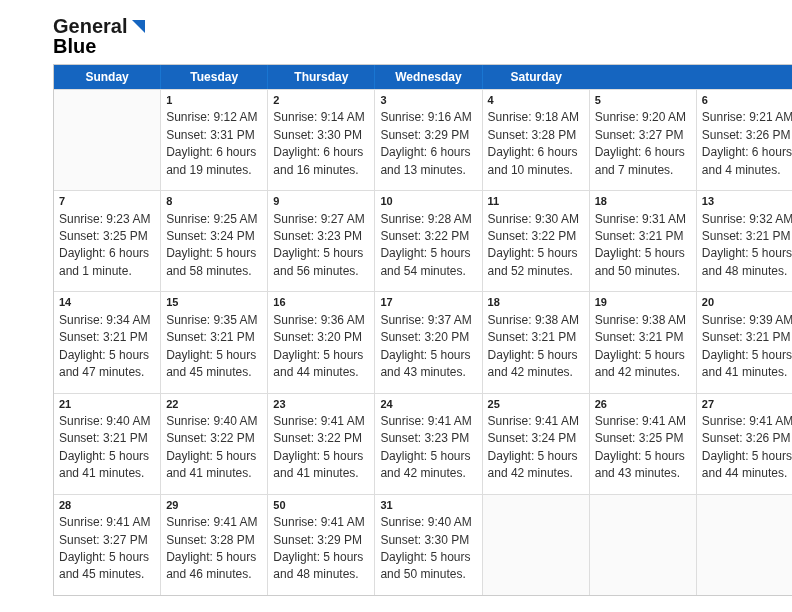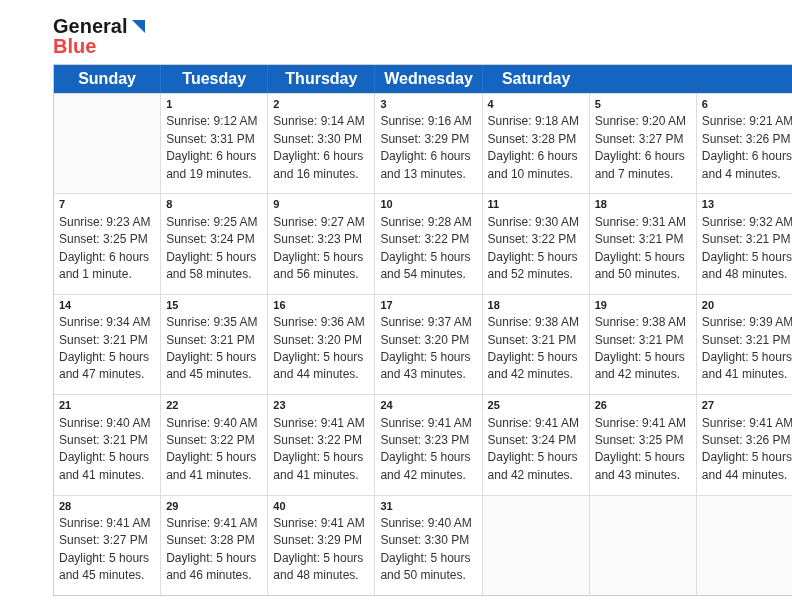--- a/index.html
+++ b/index.html
@@ -47,21 +47,21 @@
       flex-direction: column;
       border: 1px solid #ccc;
     }
     .cal-header-row {
       display: grid;
       grid-template-columns: repeat(7, 1fr);
       background: #1565c0;
     }
     .cal-header-cell {
       color: #fff;
-      font-size: 16px;
+      font-size: 12px;
       font-weight: bold;
       padding: 5px 4px;
       text-align: center;
       border-right: 1px solid #1976d2;
     }
     .cal-header-cell:last-child { border-right: none; }
     .cal-body {
       flex: 1;
       display: flex;
       flex-direction: column;
@@ -101,21 +101,21 @@
 <div class="page">
   <div class="header">
     <div class="logo">
     <div>
       <div style="display:flex;align-items:center;">
         <span style="font-size:20px;font-weight:bold;color:#1a1a1a;line-height:1;">General</span>
         <svg width="16" height="13" viewBox="0 0 16 13" style="margin-left:2px;">
           <polygon points="3,0 16,0 16,13" fill="#1565c0"></polygon>
         </svg>
       </div>
-      <div style="font-size:20px;font-weight:bold;color:#ef4444;line-height:1;margin-top:0px;">Blue</div>
+      <div style="font-size:20px;font-weight:bold;color:#000000;line-height:1;margin-top:0px;">Blue</div>
     </div>
   </div>
     <div class="title-block">
       <div class="month-title"></div>
       <div class="location"></div>
     </div>
   </div>
 
   <div class="calendar">
     <div class="cal-header-row" id="cal-header">
@@ -187,21 +187,21 @@
           <div class="cal-cell"><span class="day-num">26</span>
           <span class="sun-info">Sunrise: 9:41 AM<br>Sunset: 3:25 PM<br>Daylight: 5 hours and 43 minutes.</span></div>
           <div class="cal-cell"><span class="day-num">27</span>
           <span class="sun-info">Sunrise: 9:41 AM<br>Sunset: 3:26 PM<br>Daylight: 5 hours and 44 minutes.</span></div>
         </div>
         <div class="cal-week">
           <div class="cal-cell"><span class="day-num">28</span>
           <span class="sun-info">Sunrise: 9:41 AM<br>Sunset: 3:27 PM<br>Daylight: 5 hours and 45 minutes.</span></div>
           <div class="cal-cell"><span class="day-num">29</span>
           <span class="sun-info">Sunrise: 9:41 AM<br>Sunset: 3:28 PM<br>Daylight: 5 hours and 46 minutes.</span></div>
-          <div class="cal-cell"><span class="day-num">40</span>
+          <div class="cal-cell"><span class="day-num">50</span>
           <span class="sun-info">Sunrise: 9:41 AM<br>Sunset: 3:29 PM<br>Daylight: 5 hours and 48 minutes.</span></div>
           <div class="cal-cell"><span class="day-num">31</span>
           <span class="sun-info">Sunrise: 9:40 AM<br>Sunset: 3:30 PM<br>Daylight: 5 hours and 50 minutes.</span></div>
           <div class="cal-cell empty"></div>
           <div class="cal-cell empty"></div>
           <div class="cal-cell empty"></div>
         </div>
       </div>
   </div>
 </div>

